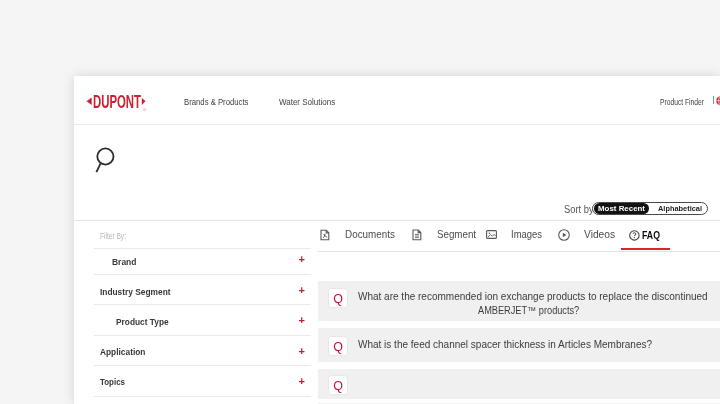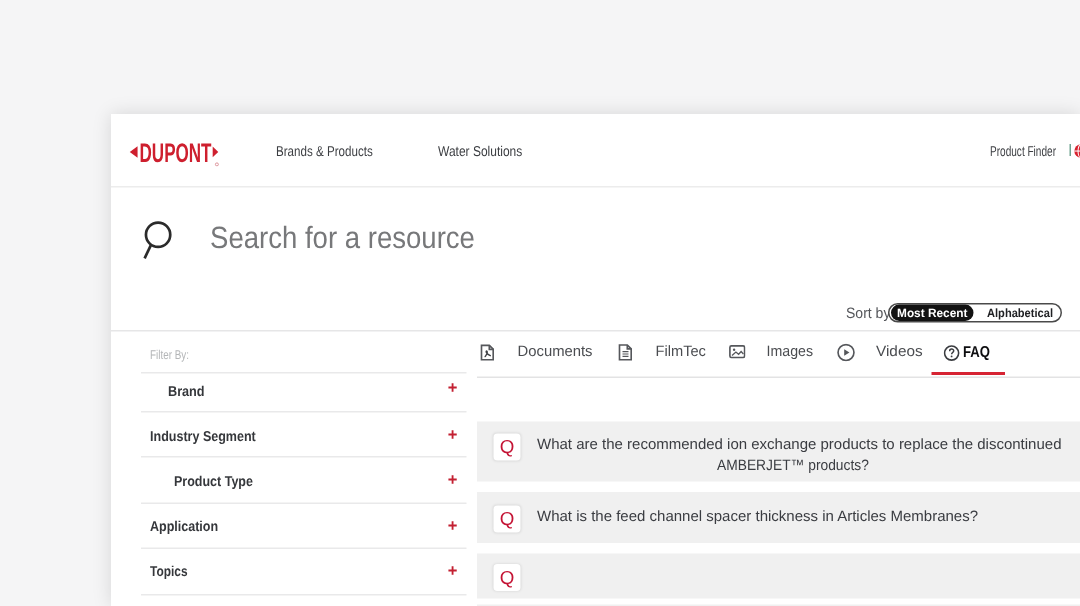--- a/index.html
+++ b/index.html
@@ -24,54 +24,53 @@
   <div id="card"></div>
 
   <div class="abs" style="left:74px;top:124px;width:646px;height:1px;background:#ececec;"></div>
   <svg class="abs" style="left:85px;top:93px;" width="62" height="18" viewBox="0 0 62 18">
     <polygon points="1.5,8.3 6.7,4.5 6.7,12.1" fill="#ce1f2e"></polygon>
     <polygon points="60.5,8.3 56.8,4.7 56.8,11.9" fill="#ce1f2e"></polygon>
     <text x="8" y="15.2" font-family="Liberation Sans" font-weight="bold" font-size="18" fill="#ce1f2e" textLength="48" lengthAdjust="spacingAndGlyphs">DUPONT</text>
     <circle cx="59.6" cy="16.6" r="1" fill="none" stroke="#d98b93" stroke-width="0.6"></circle>
   </svg>
   <div class="abs navtxt" style="left:184px;top:96px;"><span class="cx" style="transform:scaleX(.814)">Brands &amp; Products</span></div>
-  <div class="abs navtxt" style="left:292px;top:96px;"><span class="cx" style="transform:scaleX(.842)">Water Solutions</span></div>
+  <div class="abs navtxt" style="left:279px;top:96px;"><span class="cx" style="transform:scaleX(.842)">Water Solutions</span></div>
   <div class="abs navtxt" style="left:660px;top:96px;"><span class="cx" style="transform:scaleX(.706)">Product Finder</span></div>
   <div class="abs" style="left:713px;top:96px;width:1.4px;height:8px;background:#6fa390;"></div>
   <svg class="abs" style="left:716px;top:95.6px;" width="10" height="10" viewBox="0 0 10 10">
     <circle cx="4.7" cy="4.7" r="4.5" fill="#d8222f"></circle>
     <ellipse cx="4.7" cy="4.7" rx="2" ry="4.5" fill="none" stroke="#fff" stroke-width="0.7"></ellipse>
     <line x1="0.2" y1="4.7" x2="9.2" y2="4.7" stroke="#fff" stroke-width="0.7"></line>
   </svg>
 
   <svg class="abs" style="left:93px;top:145px;" width="26" height="30" viewBox="0 0 26 30">
     <circle cx="12.4" cy="11.5" r="8.1" fill="none" stroke="#2b2b2b" stroke-width="1.8"></circle>
     <line x1="7.6" y1="18.4" x2="3.4" y2="27.2" stroke="#2b2b2b" stroke-width="1.8"></line>
   </svg>
-  <div class="abs" style="left:140px;top:147px;font-size:20.5px;color:#77787a;"><span class="cx" style="transform:scaleX(.896)">Search for a resource</span></div>
   <div class="abs" style="left:74px;top:220.3px;width:646px;height:1px;background:#e6e6e7;"></div>
 
   <div class="abs" style="left:564px;top:203.5px;font-size:10px;color:#54565a;text-align:right;"><span class="cx" style="transform:scaleX(.935)">Sort by:</span></div>
   <div class="abs" style="left:592px;top:202px;width:116px;height:13px;border:1px solid #4a4a4a;border-radius:7px;box-sizing:border-box;background:#fff;"></div>
   <div class="abs" style="left:594px;top:203.3px;width:55px;height:10.6px;background:#121212;border-radius:5.5px;"></div>
   <div class="abs" style="left:598px;top:204px;font-size:8px;font-weight:bold;color:#fff;"><span class="cx" style="transform:scaleX(.988)">Most Recent</span></div>
   <div class="abs" style="left:658px;top:204px;font-size:8px;font-weight:bold;color:#202124;"><span class="cx" style="transform:scaleX(.925)">Alphabetical</span></div>
 
   <svg class="abs" style="left:319.5px;top:228.8px;" width="10" height="12" viewBox="0 0 10 12">
     <path d="M1 1.2 h5.2 l2.6 2.6 v7 h-7.8 z" fill="none" stroke="#55575b" stroke-width="1.1"></path>
     <path d="M6.2 1.2 v2.7 h2.7" fill="none" stroke="#55575b" stroke-width="1.1"></path>
     <path d="M3.1 8.9 c0.9-0.4 2-2.9 1.7-3.6 c-0.3-0.6-1-0.2-0.6 0.6 c0.4 0.8 2.1 2 3 2.3" fill="none" stroke="#3c3e42" stroke-width="0.9"></path>
   </svg>
   <div class="abs tabtxt" style="left:333px;top:229px;"><span class="cx" style="transform:scaleX(.989)">Documents</span></div>
   <svg class="abs" style="left:411.5px;top:229.2px;" width="10" height="12" viewBox="0 0 10 12">
     <path d="M1 1 h5.2 l2.6 2.6 v7.2 h-7.8 z" fill="none" stroke="#55575b" stroke-width="1.1"></path>
     <path d="M6.2 1 v2.6 h2.6" fill="none" stroke="#55575b" stroke-width="1.1"></path>
     <path d="M3 5.4 h4 M3 7 h4 M3 8.6 h4" stroke="#55575b" stroke-width="0.8"></path>
   </svg>
-  <div class="abs tabtxt" style="left:425px;top:229px;"><span class="cx" style="transform:scaleX(.976)">FilmTec</span></div>
+  <div class="abs tabtxt" style="left:425px;top:229px;"><span class="cx" style="transform:scaleX(.976)">Segment</span></div>
   <svg class="abs" style="left:485.5px;top:230.2px;" width="11" height="9" viewBox="0 0 11 9">
     <rect x="0.6" y="0.6" width="9.8" height="7.8" rx="1" fill="none" stroke="#55575b" stroke-width="1.1"></rect>
     <circle cx="3.4" cy="3.2" r="0.8" fill="#55575b"></circle>
     <path d="M2 7 l2.6-2.3 1.8 1.5 1.7-1.8 1.5 1.6" fill="none" stroke="#55575b" stroke-width="0.9"></path>
   </svg>
   <div class="abs tabtxt" style="left:499px;top:229px;"><span class="cx" style="transform:scaleX(.945)">Images</span></div>
   <svg class="abs" style="left:557.5px;top:229px;" width="12" height="12" viewBox="0 0 12 12">
     <circle cx="6" cy="6" r="5.3" fill="none" stroke="#55575b" stroke-width="1.1"></circle>
     <polygon points="4.8,3.8 8.3,6 4.8,8.2" fill="#55575b"></polygon>
   </svg>

